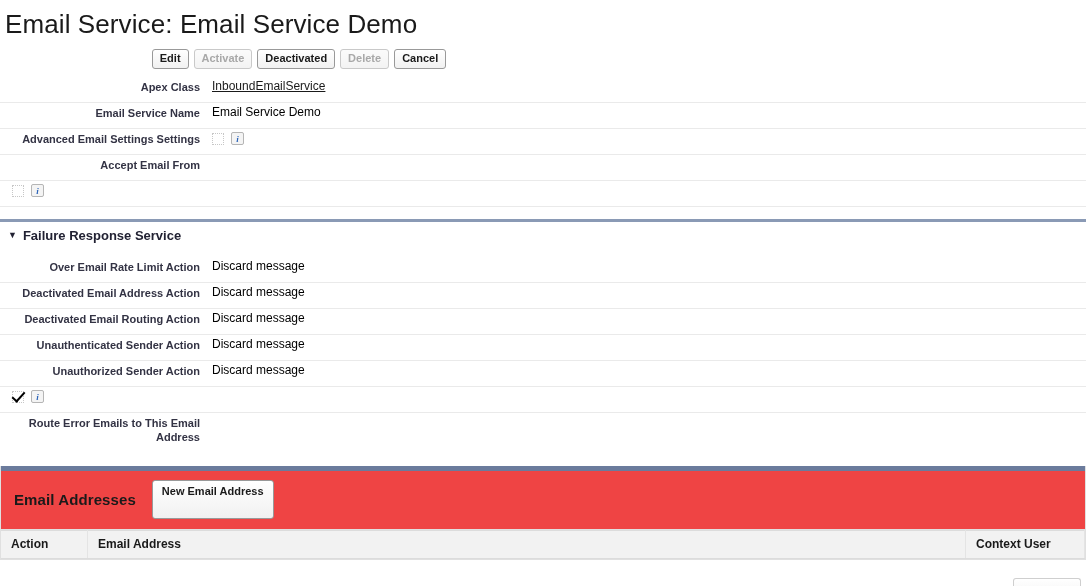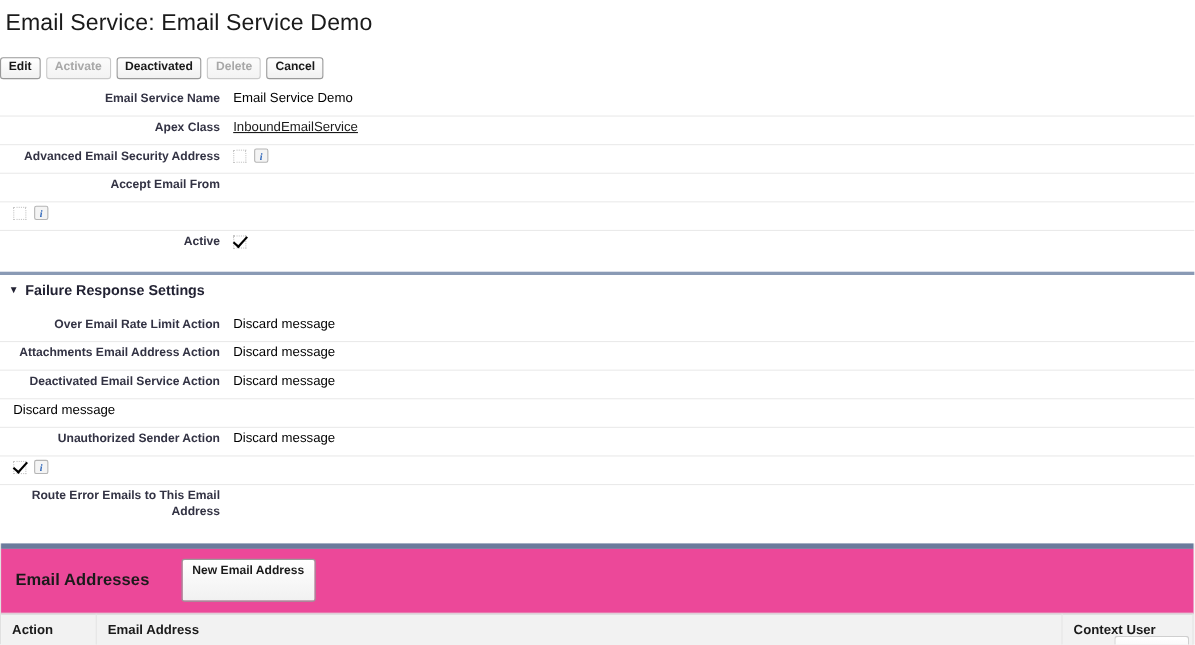--- a/index.html
+++ b/index.html
@@ -12,35 +12,35 @@
     height: 586px;
     overflow: hidden;
     font-family: "Liberation Sans", sans-serif;
     font-size: 12px;
     color: #000000;
     position: relative;
   }
 
   
   .page-title {
-    font-size: 21px;
+    font-size: 26px;
     font-weight: normal;
     color: #1a1a1a;
     padding: 9px 0 0 5px;
     letter-spacing: 0.1px;
     white-space: nowrap;
   }
 
   
   .button-bar {
     display: flex;
-    justify-content: flex-start;
+    justify-content: center;
     gap: 5px;
     padding-right: 488px;
-    margin-top: 19px;
+    margin-top: 9px;
   }
   .btn {
     font-family: "Liberation Sans", sans-serif;
     font-size: 11px;
     font-weight: bold;
     color: #1a1a1a;
     background: linear-gradient(to bottom, #ffffff 0%, #f1f1f1 100%);
     border: 1px solid #999999;
     border-radius: 3px;
     padding: 2px 7px 3px 7px;
@@ -167,23 +167,23 @@
     background: #ffffff;
   }
   .panel-topbar {
     height: 5px;
     background: #6b7b9c;
   }
   .panel-head {
     display: flex;
     align-items: center;
     padding: 9px 12px 10px 13px;
-    background: #ec4899;
+    background: #ef4444;
     border-bottom: 1px solid #e0e0e0;
-    gap: 29px;
+    gap: 16px;
   }
   .panel-title {
     font-size: 15px;
     font-weight: bold;
     color: #1a1a1a;
     letter-spacing: 0.1px;
   }
   .panel-btn {
     font-size: 11px;
     font-weight: bold;
@@ -239,84 +239,79 @@
   <button class="btn">Edit</button>
   <button class="btn disabled" disabled="">Activate</button>
   <button class="btn">Deactivated</button>
   <button class="btn disabled" disabled="">Delete</button>
   <button class="btn">Cancel</button>
 </div>
 
 <div class="detail-block">
 
   <div class="drow">
-    <div class="dlabel">Email Service Name</div>
-    <div class="dvalue">Email Service Demo</div>
-  </div>
-
-  <div class="drow">
     <div class="dlabel">Apex Class</div>
     <div class="dvalue textlink">
       <a href="#">InboundEmailService</a>
     </div>
   </div>
 
-
-  <div class="drow">
-    <div class="dlabel">Advanced Email Security Address</div>
+  <div class="drow">
+    <div class="dlabel">Email Service Name</div>
+    <div class="dvalue">Email Service Demo</div>
+  </div>
+
+
+  <div class="drow">
+    <div class="dlabel">Advanced Email Settings Settings</div>
     <div class="dvalue">
       <span class="ro-check"></span>
       <span class="info-icon">i</span>
     </div>
   </div>
 
   <div class="drow">
     <div class="dlabel">Accept Email From</div>
   </div>
 
   <div class="drow">
     <div class="dvalue">
       <span class="ro-check"></span>
       <span class="info-icon">i</span>
     </div>
   </div>
 
-  <div class="drow no-rule">
-    <div class="dlabel">Active</div>
-    <div class="dvalue">
-      <span class="ro-check checked"></span>
-    </div>
-  </div>
 </div>
 
 <div class="section-divider"></div>
 
 <div class="section-header">
   <span class="twisty">▼</span>
-  <span>Failure Response Settings</span>
+  <span>Failure Response Service</span>
 </div>
 
 <div class="detail-block">
 
   <div class="drow">
     <div class="dlabel">Over Email Rate Limit Action</div>
     <div class="dvalue">Discard message</div>
   </div>
 
   <div class="drow">
-    <div class="dlabel">Attachments Email Address Action</div>
-    <div class="dvalue">Discard message</div>
-  </div>
-
-  <div class="drow">
-    <div class="dlabel">Deactivated Email Service Action</div>
-    <div class="dvalue">Discard message</div>
-  </div>
-
-  <div class="drow">
+    <div class="dlabel">Deactivated Email Address Action</div>
+    <div class="dvalue">Discard message</div>
+  </div>
+
+  <div class="drow">
+    <div class="dlabel">Deactivated Email Routing Action</div>
+    <div class="dvalue">Discard message</div>
+  </div>
+
+  <div class="drow">
+    <div class="dlabel">Unauthenticated Sender Action</div>
     <div class="dvalue">Discard message</div>
   </div>
 
   <div class="drow">
     <div class="dlabel">Unauthorized Sender Action</div>
     <div class="dvalue">Discard message</div>
   </div>
 
   <div class="drow">
     <div class="dvalue">

